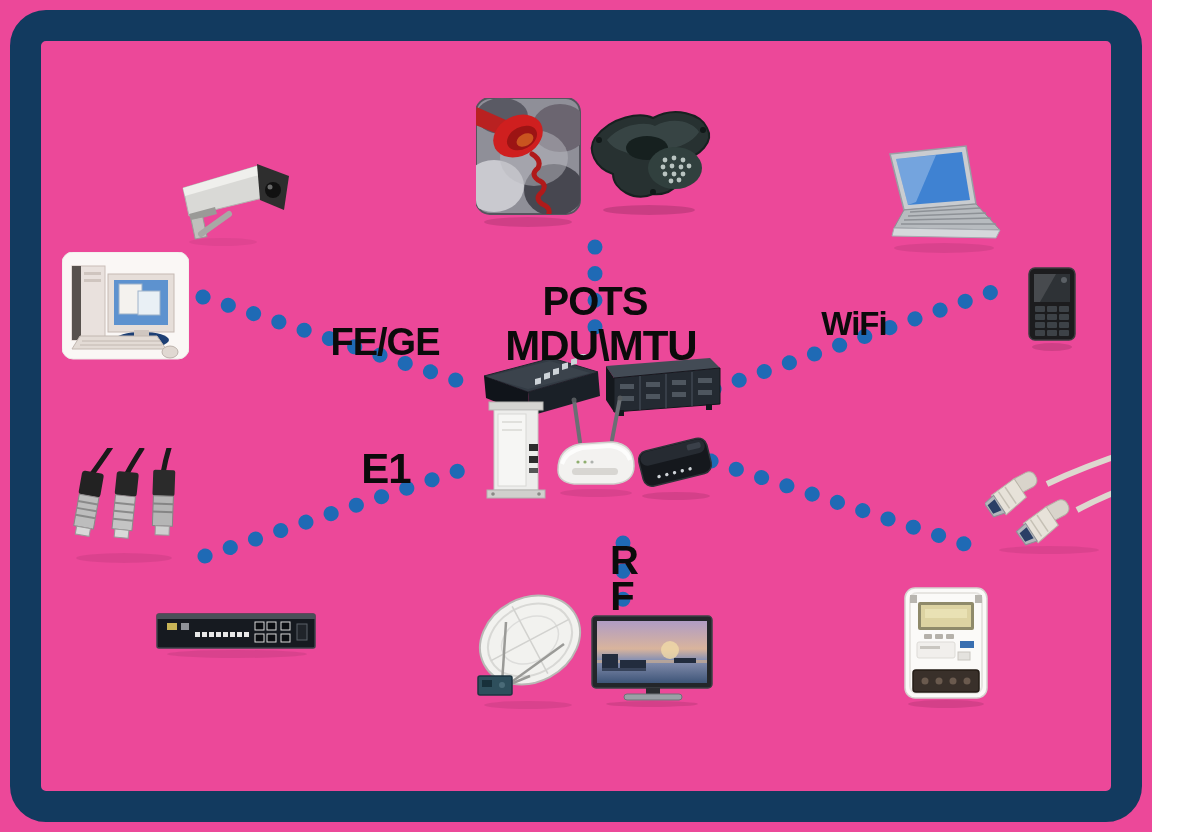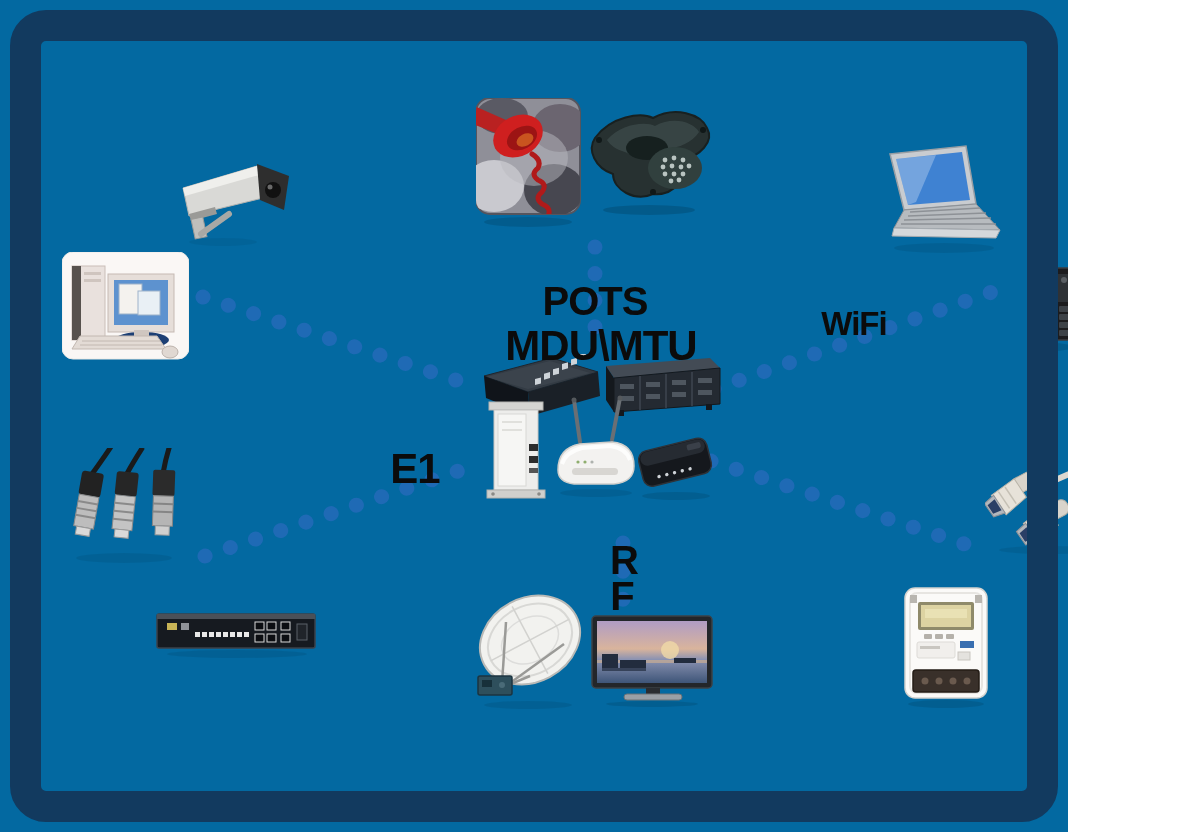--- a/index.html
+++ b/index.html
@@ -1,35 +1,35 @@
 <!DOCTYPE html>
 <html><head>
 <meta charset="utf-8">
 <style>
   html,body{margin:0;padding:0;background:#ffffff;}
   #canvas{
-    position:relative;width:1068px;height:832px;background:#0369a1;
+    position:relative;width:1152px;height:832px;background:#ec4899;
     overflow:hidden;font-family:"Liberation Sans",sans-serif;text-align:right;
   }
   #frame{
     position:absolute;left:10px;top:10px;right:10px;bottom:10px;
     border:31px solid #123a5f;border-radius:36px;pointer-events:none;z-index:5;
   }
   .dev{position:absolute;z-index:2;}
   .lbl{
     position:absolute;z-index:3;font-weight:bold;color:#0b0b0b;
     line-height:1;white-space:nowrap;transform:translateX(-50%);
     letter-spacing:-1px;
   }
   #lines{position:absolute;left:0;top:0;z-index:1;}
   .lbl-pots{left:595px;top:281px;font-size:40px;}
   .lbl-mdu{left:601px;top:325px;font-size:42px;}
   .lbl-fege{left:385px;top:323px;font-size:38px;}
   .lbl-wifi{left:854px;top:307px;font-size:33px;}
-  .lbl-e1{left:386px;top:448px;font-size:42px;margin-left:29px;}
+  .lbl-e1{left:386px;top:448px;font-size:42px;}
   .lbl-rs{left:871px;top:452px;font-size:38px;}
   .lbl-sfu{left:618px;top:494px;font-size:40px;}
   .lbl-r{left:624px;top:540px;font-size:40px;}
   .lbl-f{left:622px;top:576px;font-size:40px;}
 </style>
 </head>
 <body>
 
 <div id="canvas">
 
@@ -385,18 +385,19 @@
       <line x1="52" y1="62" x2="54" y2="82" stroke="#c5c0b5" stroke-width="1.5"></line>
       <line x1="60" y1="61" x2="62" y2="81" stroke="#c5c0b5" stroke-width="1.5"></line>
       <polygon points="34,66 46,63 48,84 36,82" fill="#b3b7bc" stroke="#8e9298" stroke-width="1"></polygon>
       <polygon points="36,69 45,67 46,80 37,79" fill="#2a3f66"></polygon>
     </g>
     <ellipse cx="64" cy="102" rx="50" ry="4" fill="#000" opacity="0.07"></ellipse>
   </svg>
 
   <div class="lbl lbl-pots">POTS</div>
   <div class="lbl lbl-mdu">MDU\MTU</div>
+  <div class="lbl lbl-fege">FE/GE</div>
   <div class="lbl lbl-wifi">WiFi</div>
   <div class="lbl lbl-e1">E1</div>
   <div class="lbl lbl-r">R</div>
   <div class="lbl lbl-f">F</div>
 
 </div>
 
 </body></html>

